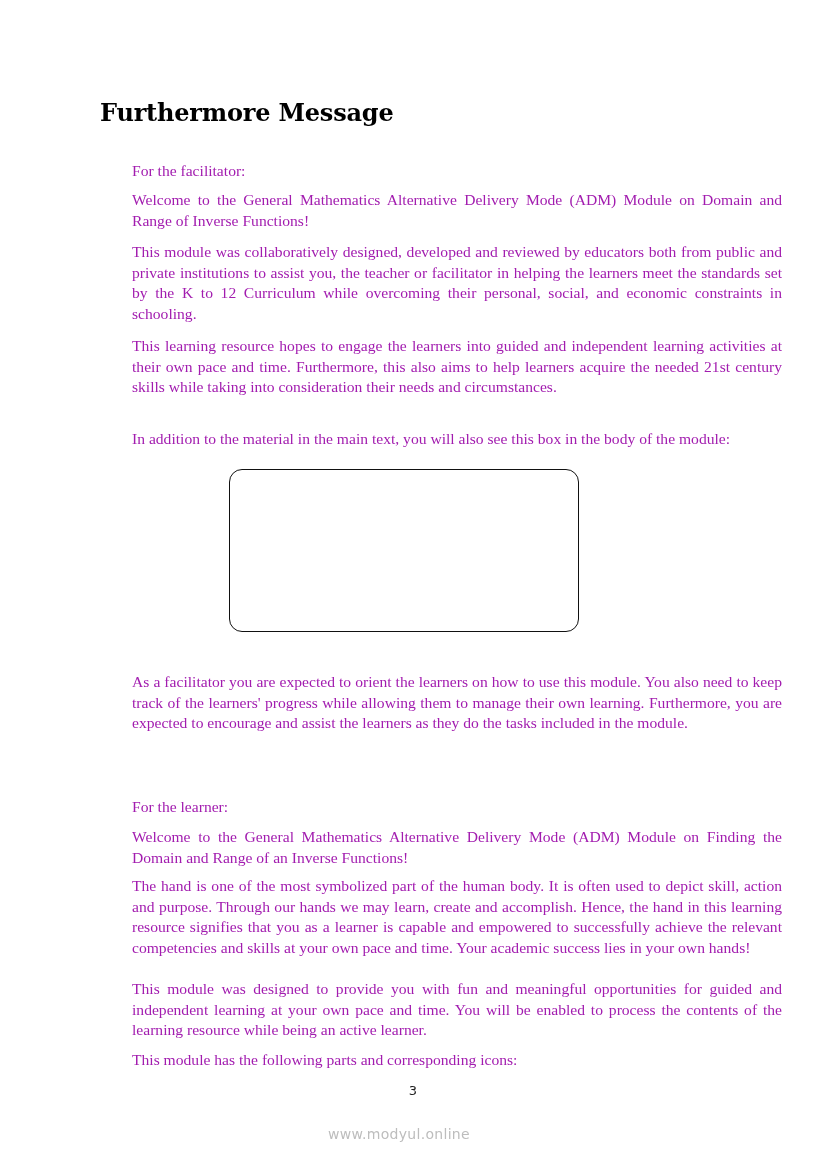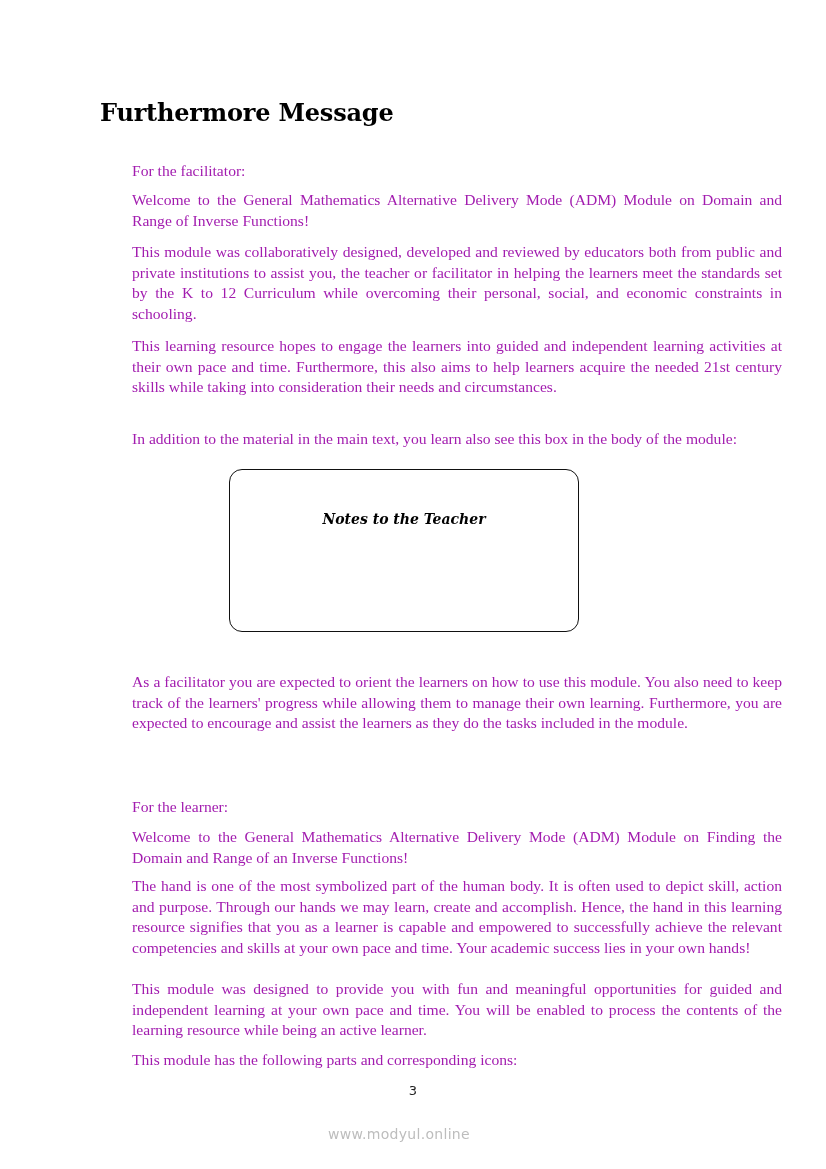--- a/index.html
+++ b/index.html
@@ -18,24 +18,23 @@
 <h1 class="title">Furthermore Message</h1>
 
 <p class="para" style="top:145px;">For the facilitator:</p>
 
 <p class="para" style="top:174px;">Welcome to the General Mathematics Alternative Delivery Mode (ADM) Module on Domain and Range of Inverse Functions!</p>
 
 <p class="para" style="top:226px;">This module was collaboratively designed, developed and reviewed by educators both from public and private institutions to assist you, the teacher or facilitator in helping the learners meet the standards set by the K to 12 Curriculum while overcoming their personal, social, and economic constraints in schooling.</p>
 
 <p class="para" style="top:320px;">This learning resource hopes to engage the learners into guided and independent learning activities at their own pace and time. Furthermore, this also aims to help learners acquire the needed 21st century skills while taking into consideration their needs and circumstances.</p>
 
-<p class="para" style="top:413px;">In addition to the material in the main text, you learn also see this box in the body of the module:</p>
+<p class="para" style="top:413px;">In addition to the material in the main text, you will also see this box in the body of the module:</p>
 
 <div class="notes-box">
-  <div class="notes-title">Notes to the Teacher</div>
 </div>
 
 <p class="para" style="top:656px;">As a facilitator you are expected to orient the learners on how to use this module. You also need to keep track of the learners' progress while allowing them to manage their own learning. Furthermore, you are expected to encourage and assist the learners as they do the tasks included in the module.</p>
 
 <p class="para" style="top:781px;">For the learner:</p>
 
 <p class="para" style="top:811px;">Welcome to the General Mathematics Alternative Delivery Mode (ADM) Module on Finding the Domain and Range of an Inverse Functions!</p>
 
 <p class="para" style="top:860px;">The hand is one of the most symbolized part of the human body. It is often used to depict skill, action and purpose. Through our hands we may learn, create and accomplish. Hence, the hand in this learning resource signifies that you as a learner is capable and empowered to successfully achieve the relevant competencies and skills at your own pace and time. Your academic success lies in your own hands!</p>
 

